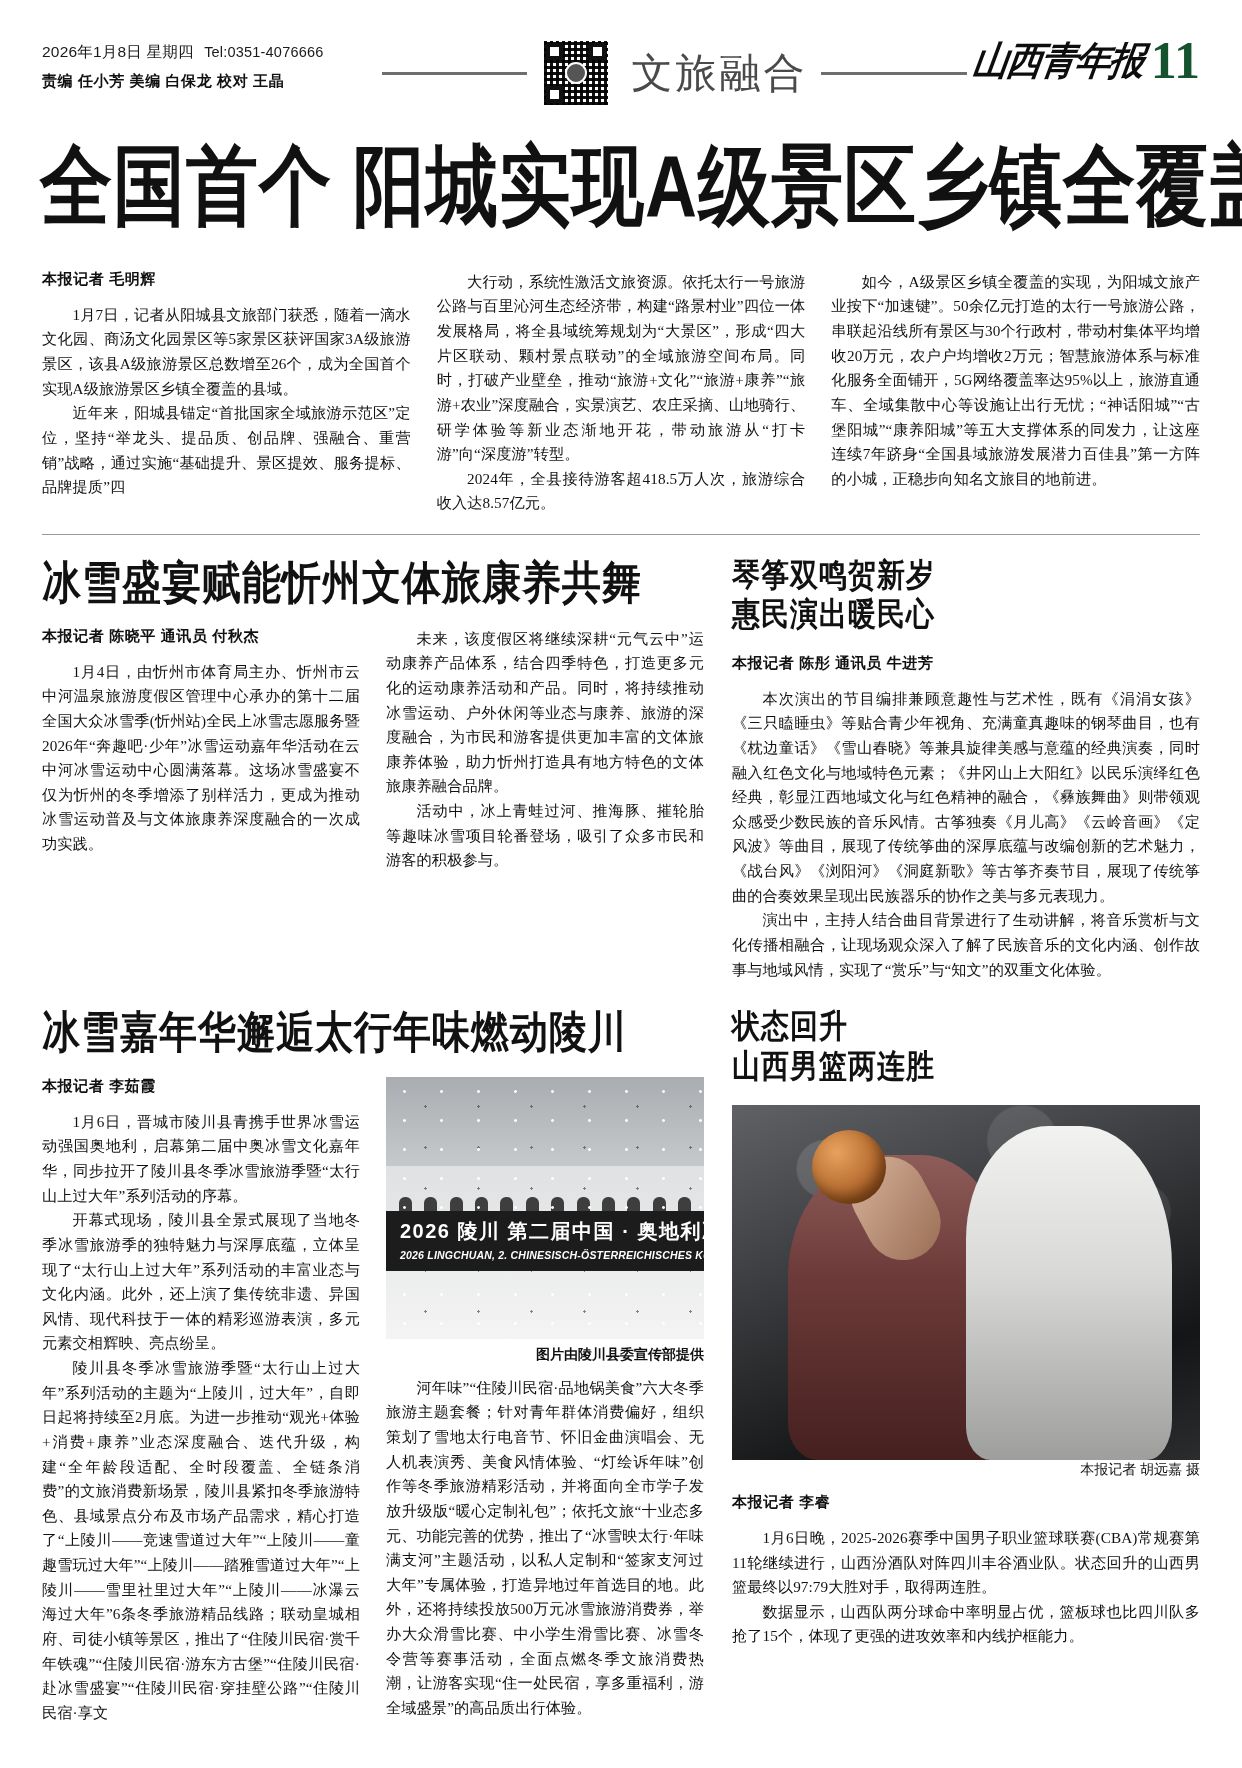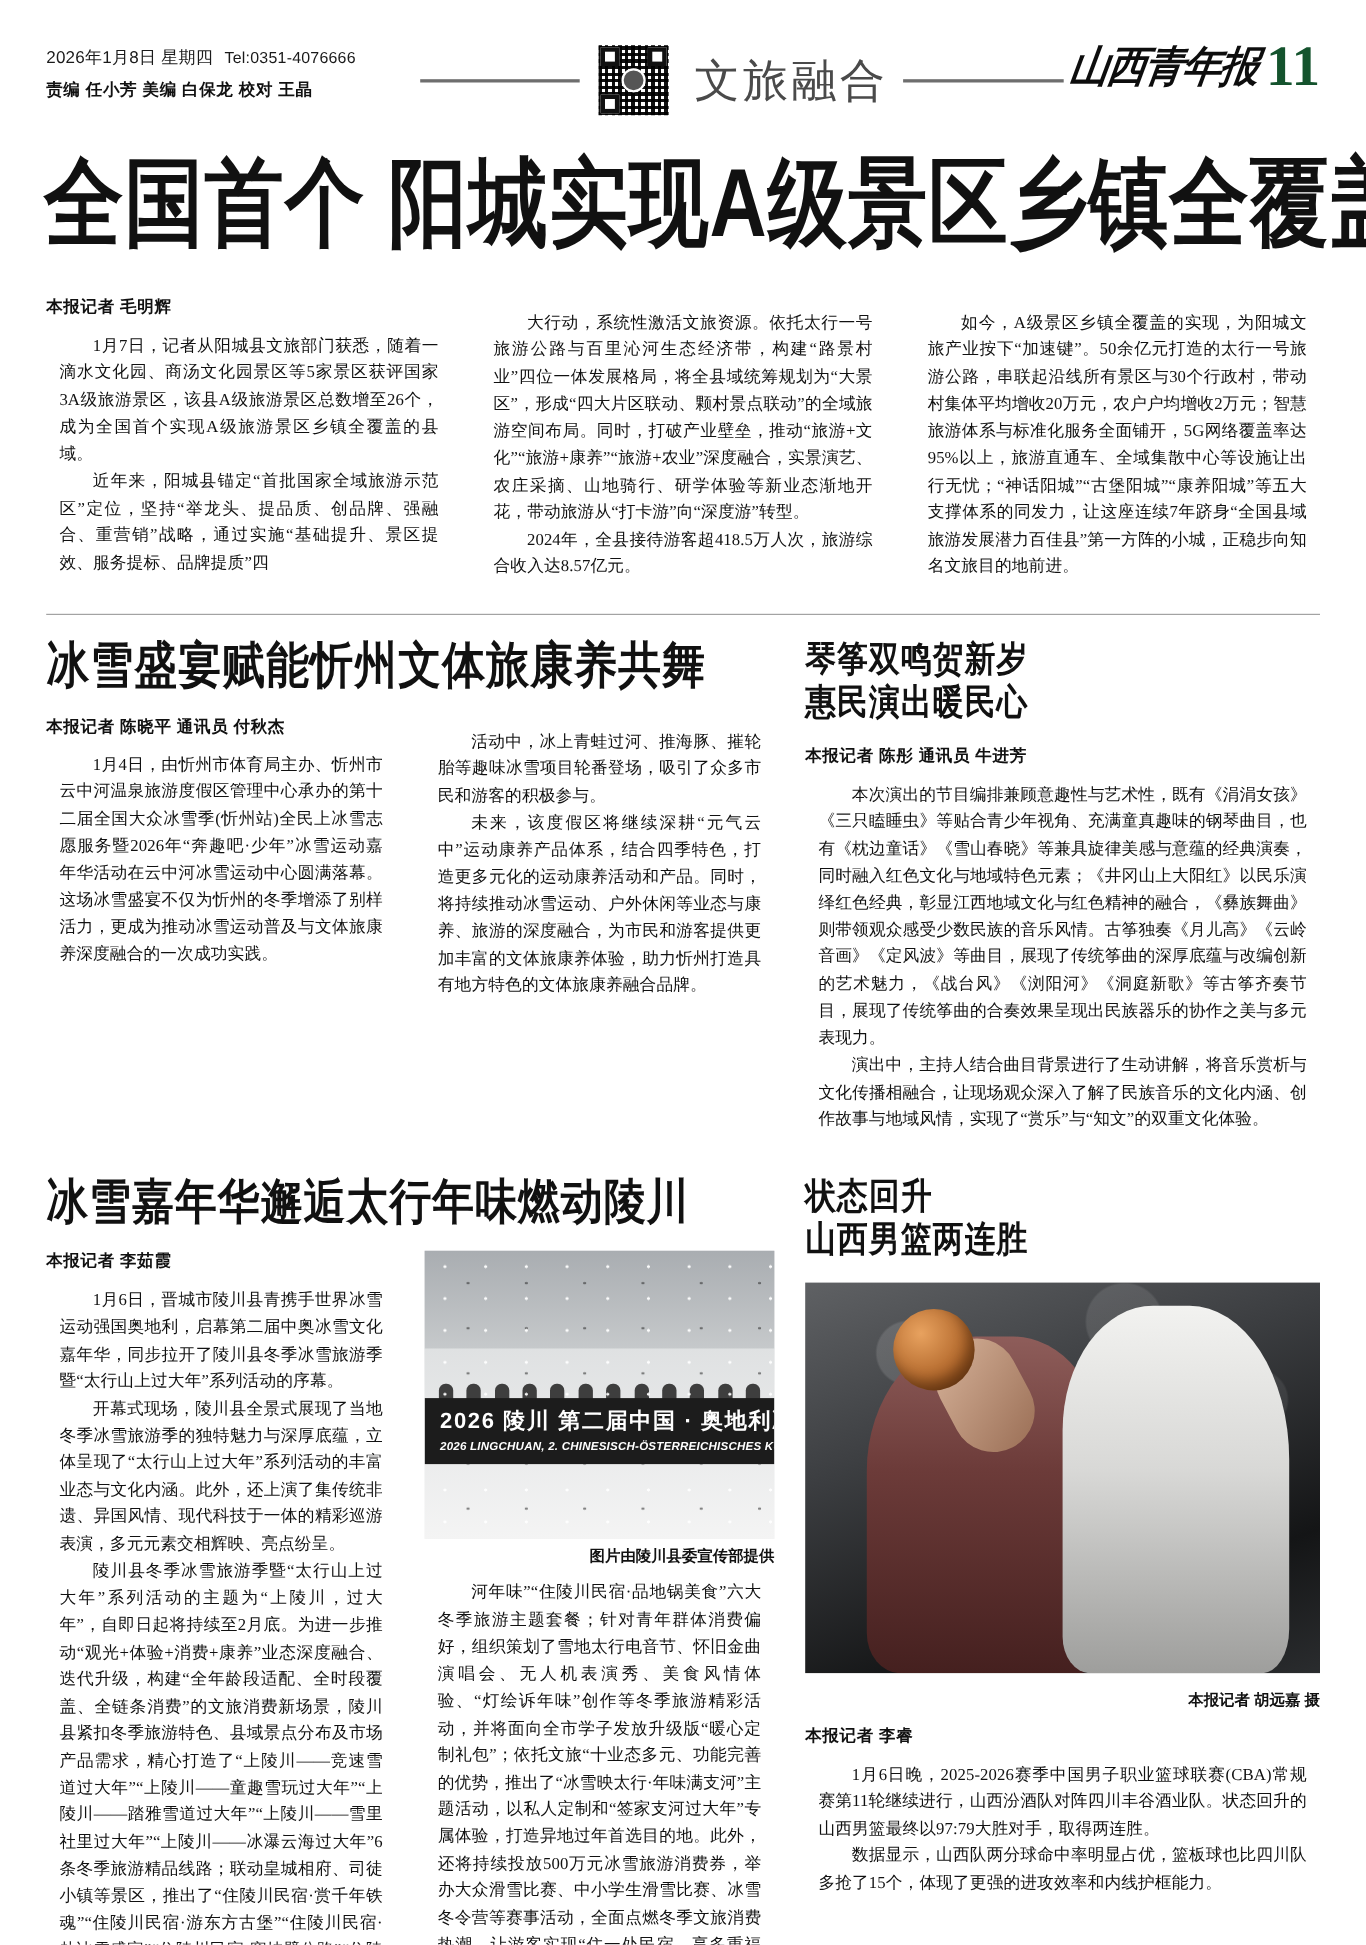--- a/index.html
+++ b/index.html
@@ -163,21 +163,21 @@
     font-weight: bold;
     margin: 0 0 14px 0;
     letter-spacing: 0.6px;
   }
   .body-text {
     font-size: 15.2px;
     line-height: 1.62;
     text-align: justify;
     text-justify: inter-ideograph;
     letter-spacing: 0.1px;
-    margin: 12px;
+    margin: 0;
   }
   .body-text p { margin: 0; text-indent: 2em; }
 
   
   .lead-cols {
     display: flex;
     gap: 26px;
     padding: 38px 42px 0 42px;
     box-sizing: border-box;
   }
@@ -294,22 +294,22 @@
     box-shadow: inset -6px -8px 12px rgba(0,0,0,.35);
   }
   .bball .arm {
     position:absolute; left:27%; top:14%; width:16%; height:30%;
     background: linear-gradient(150deg,#d7b39a,#9a6e55);
     border-radius: 40px;
     transform: rotate(-28deg);
   }
   .caption-credit {
     font-family:"Liberation Sans", sans-serif;
-    font-size:14px; font-weight:bold;
-    text-align:right; margin-top:16px;
+    font-size:14px; font-weight:normal;
+    text-align:right; margin-top:1px;
   }
 </style>
 </head>
 <body>
 
 <div class="page">
 
   <div class="masthead">
     <div class="masthead-left">
       <div class="dateline">
@@ -366,22 +366,22 @@
       <div class="sub-headline sh-wide">冰雪盛宴赋能忻州文体旅康养共舞</div>
       <div class="two-col" style="margin-top:26px;">
         <div class="col">
           <div class="byline">本报记者  陈晓平  通讯员  付秋杰</div>
           <div class="body-text">
             <p>1月4日，由忻州市体育局主办、忻州市云中河温泉旅游度假区管理中心承办的第十二届全国大众冰雪季(忻州站)全民上冰雪志愿服务暨2026年“奔趣吧·少年”冰雪运动嘉年华活动在云中河冰雪运动中心圆满落幕。这场冰雪盛宴不仅为忻州的冬季增添了别样活力，更成为推动冰雪运动普及与文体旅康养深度融合的一次成功实践。</p>
           </div>
         </div>
         <div class="col">
           <div class="body-text">
+            <p>未来，该度假区将继续深耕“元气云中”运动康养产品体系，结合四季特色，打造更多元化的运动康养活动和产品。同时，将持续推动冰雪运动、户外休闲等业态与康养、旅游的深度融合，为市民和游客提供更加丰富的文体旅康养体验，助力忻州打造具有地方特色的文体旅康养融合品牌。</p>
             <p>活动中，冰上青蛙过河、推海豚、摧轮胎等趣味冰雪项目轮番登场，吸引了众多市民和游客的积极参与。</p>
-            <p>未来，该度假区将继续深耕“元气云中”运动康养产品体系，结合四季特色，打造更多元化的运动康养活动和产品。同时，将持续推动冰雪运动、户外休闲等业态与康养、旅游的深度融合，为市民和游客提供更加丰富的文体旅康养体验，助力忻州打造具有地方特色的文体旅康养融合品牌。</p>
           </div>
         </div>
       </div>
     </div>
 
     <div class="zone-right">
       <div class="sub-headline sh-small">琴筝双鸣贺新岁</div>
       <div class="sub-headline sh-small" style="margin-top:8px;">惠民演出暖民心</div>
       <div class="byline" style="margin-top:26px;">本报记者  陈彤  通讯员  牛进芳</div>
       <div class="body-text">

